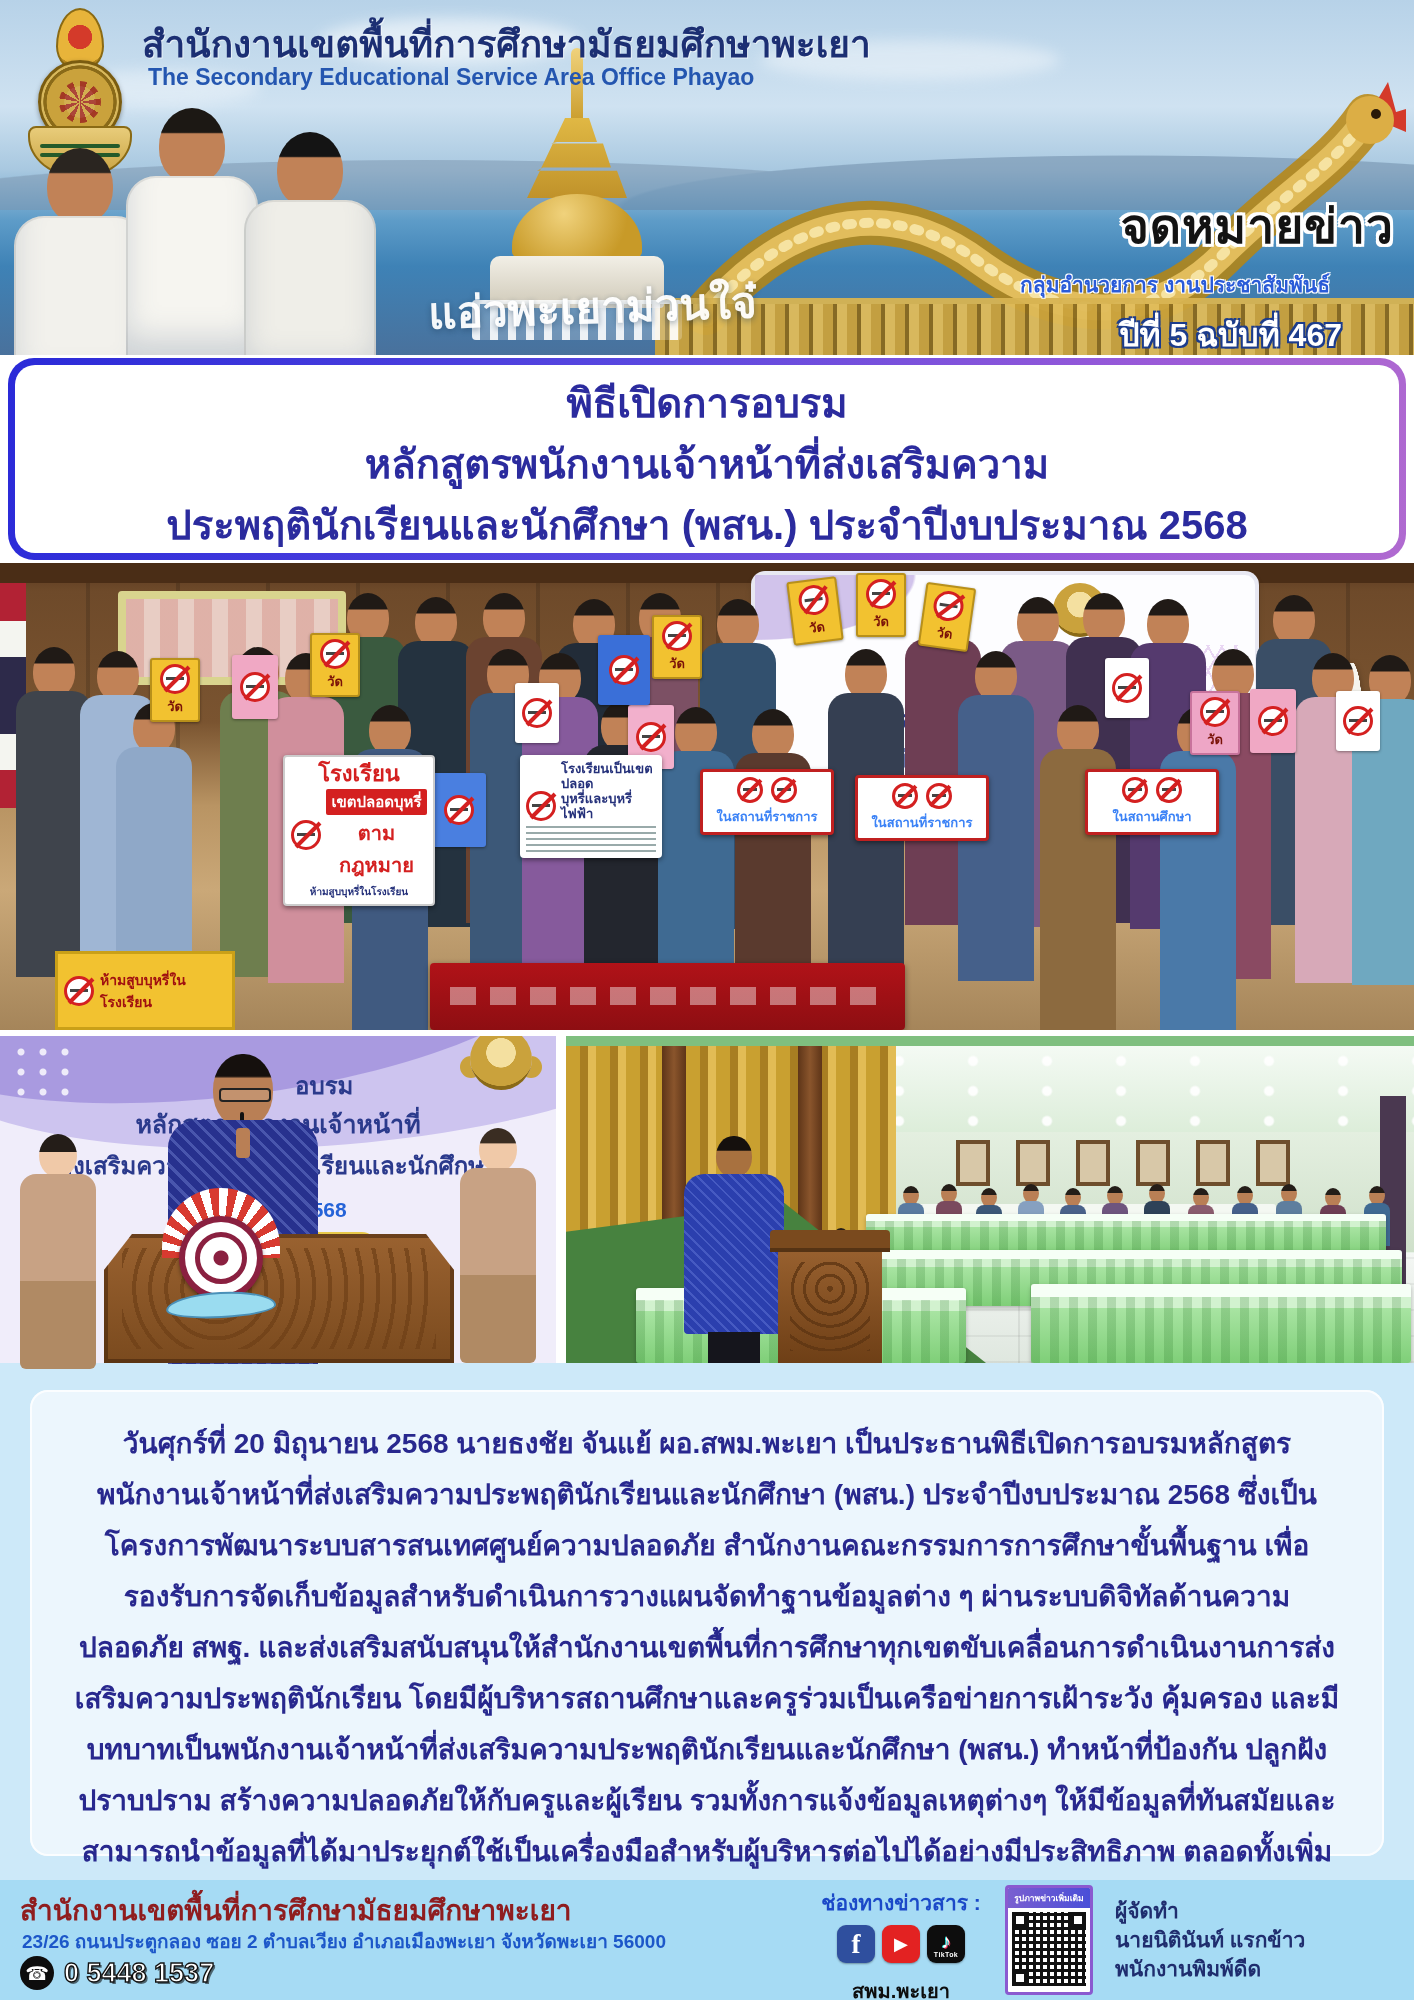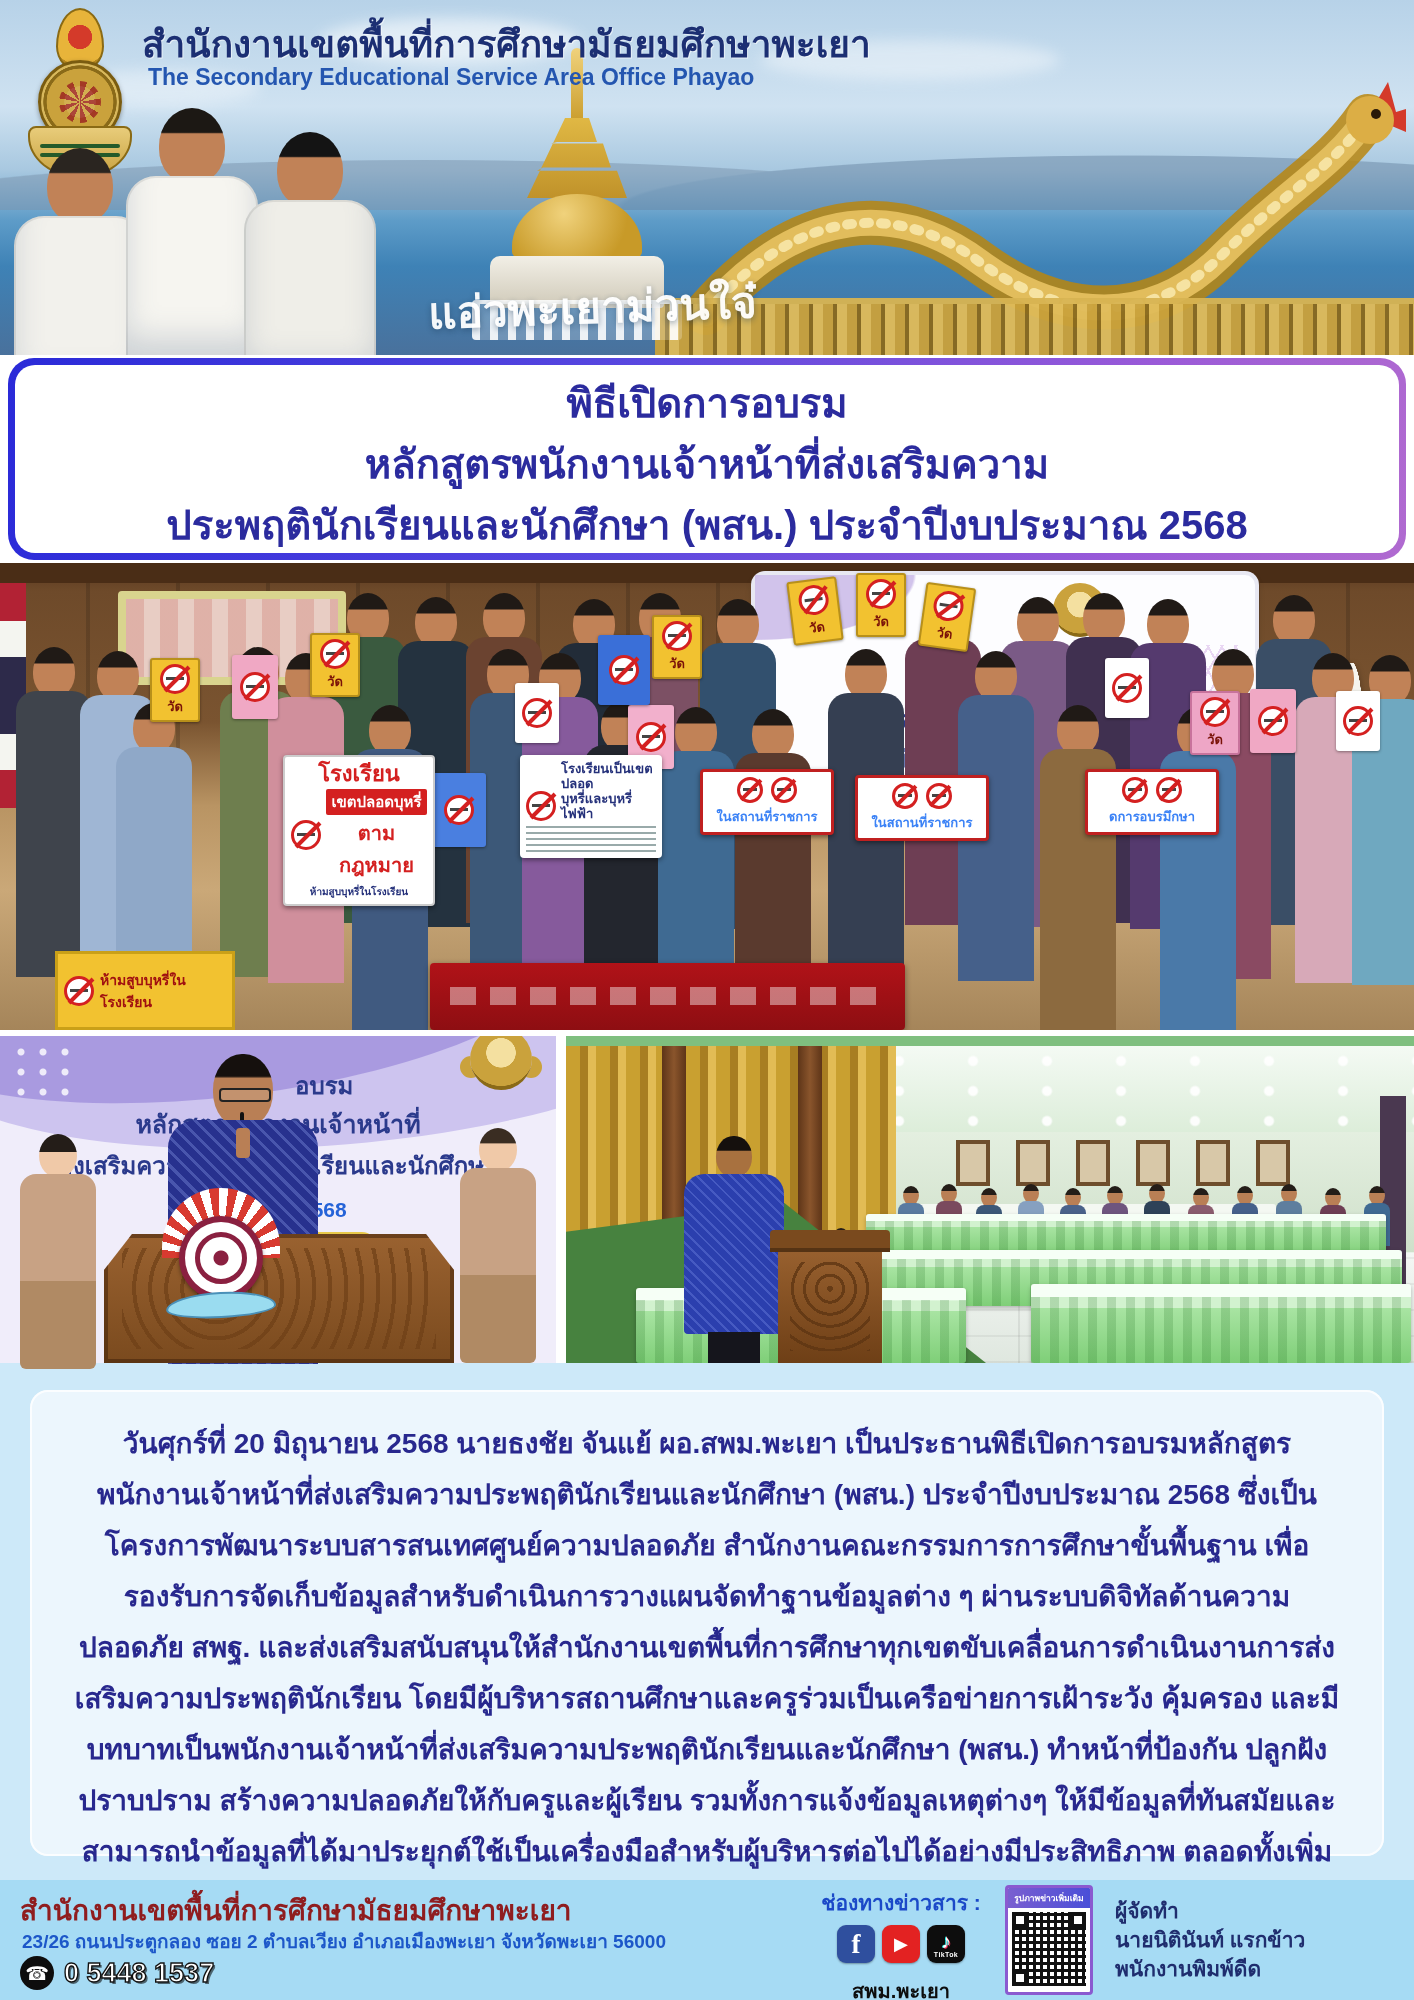--- a/index.html
+++ b/index.html
@@ -295,20 +295,26 @@
       <path d="M30,255 C125,145 225,145 305,205 C385,263 475,268 545,198 C615,128 655,112 692,58" fill="none" stroke="#e2bd5c" stroke-width="26" stroke-linecap="round"></path>
       <path d="M30,255 C125,145 225,145 305,205 C385,263 475,268 545,198 C615,128 655,112 692,58" fill="none" stroke="#f6e3a2" stroke-width="10" stroke-linecap="round" stroke-dasharray="5 12"></path>
       <path d="M692,58 l20,-34 l8,30 l26,-8 l-16,28 z" fill="#d43a2a"></path>
       <circle cx="694" cy="62" r="24" fill="#dcae45"></circle>
       <circle cx="700" cy="56" r="5" fill="#2a1a08"></circle>
     </svg>
     <div class="goldfence"></div>
 
     <div class="watermark">แอ่วพะเยาม่วนใจ๋</div>
 
+    <div class="mast">
+      <div class="mast-title">จดหมายข่าว</div>
+      <div class="mast-dept">กลุ่มอำนวยการ งานประชาสัมพันธ์</div>
+      <div class="mast-issue">ปีที่ 5 ฉบับที่ 467</div>
+
+    </div>
   </header>
 
   <section class="titlebox-wrap">
     <div class="titlebox">
       <div class="t-line">พิธีเปิดการอบรม</div>
       <div class="t-line">หลักสูตรพนักงานเจ้าหน้าที่ส่งเสริมความ</div>
       <div class="t-line">ประพฤตินักเรียนและนักศึกษา (พสน.) ประจำปีงบประมาณ 2568</div>
     </div>
   </section>
 
@@ -446,21 +452,21 @@
         <span class="nosign"></span>
         <span class="nosign"></span>
       </div>
       <div class="sr-label">ในสถานที่ราชการ</div>
     </div>
     <div class="sign-red" style="left:1085px;top:206px">
       <div class="sr-top">
         <span class="nosign"></span>
         <span class="nosign"></span>
       </div>
-      <div class="sr-label">ดการอบรมึกษา</div>
+      <div class="sr-label">ในสถานศึกษา</div>
     </div>
 
     <div class="banner-red"></div>
     <div class="banner-yellow">
       <span class="nosign"></span>
       <span>ห้ามสูบบุหรี่ในโรงเรียน</span>
     </div>
     <div class="flowers" style="left:-10px;top:362px;width:160px;height:105px"></div>
     <div class="flowers" style="left:1228px;top:352px;width:190px;height:115px"></div>
   </section>

